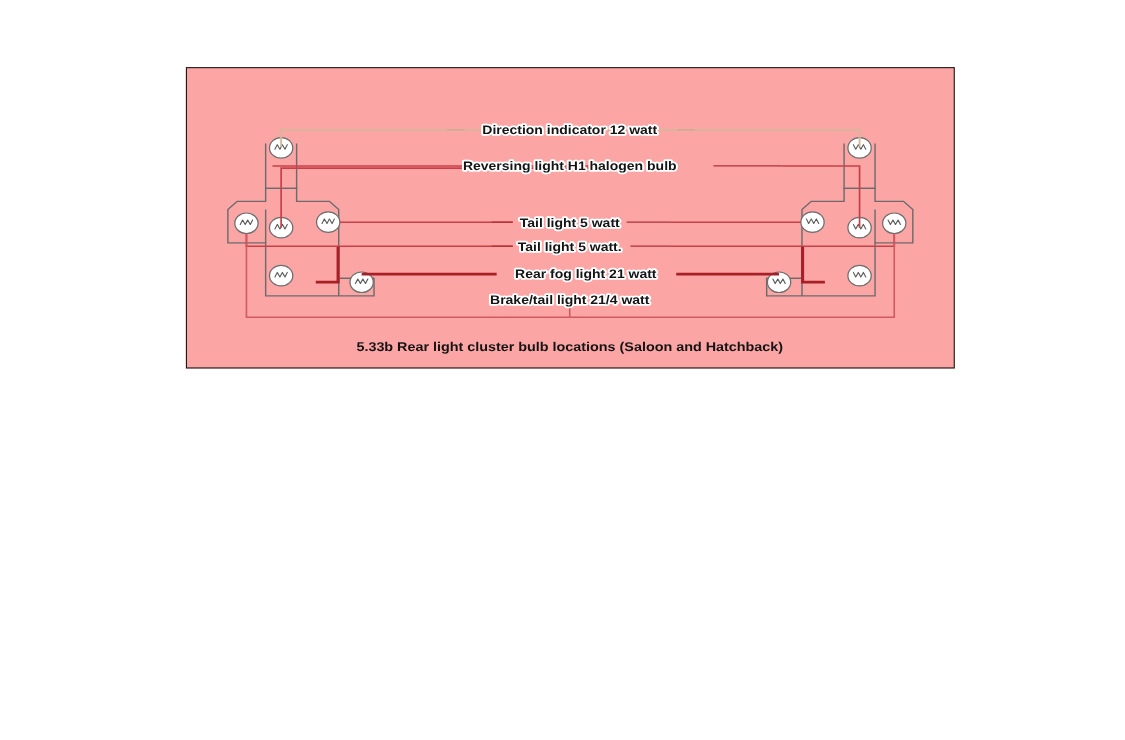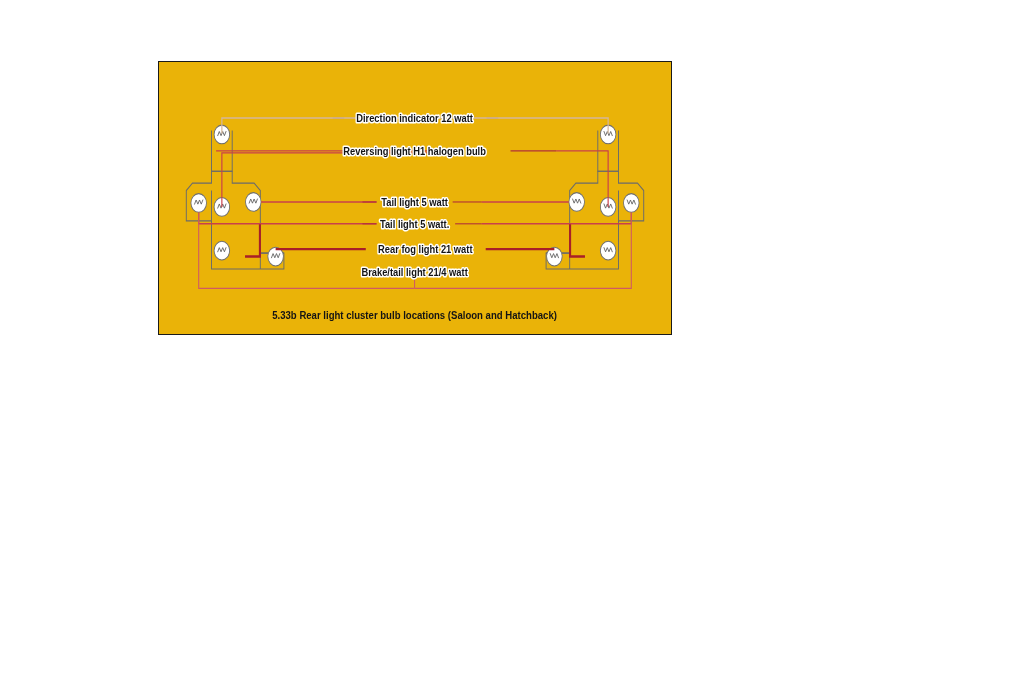--- a/index.html
+++ b/index.html
@@ -9,26 +9,26 @@
   }
   body {
     width: 1023px;
     height: 673px;
     position: relative;
     font-family: "Liberation Sans", sans-serif;
     overflow: hidden;
   }
   #figure-frame {
     position: absolute;
-    left: 158px;
+    left: 169px;
     top: 61px;
-    width: 514px;
+    width: 699px;
     height: 274px;
     border: 1.4px solid #1a1a1a;
-    background: #eab308;
+    background: #fca5a5;
     box-sizing: border-box;
   }
   #diagram-svg {
     display: block;
     width: 100%;
     height: 100%;
   }
   .lbl {
     font-family: "Liberation Sans", sans-serif;
     font-weight: bold;

